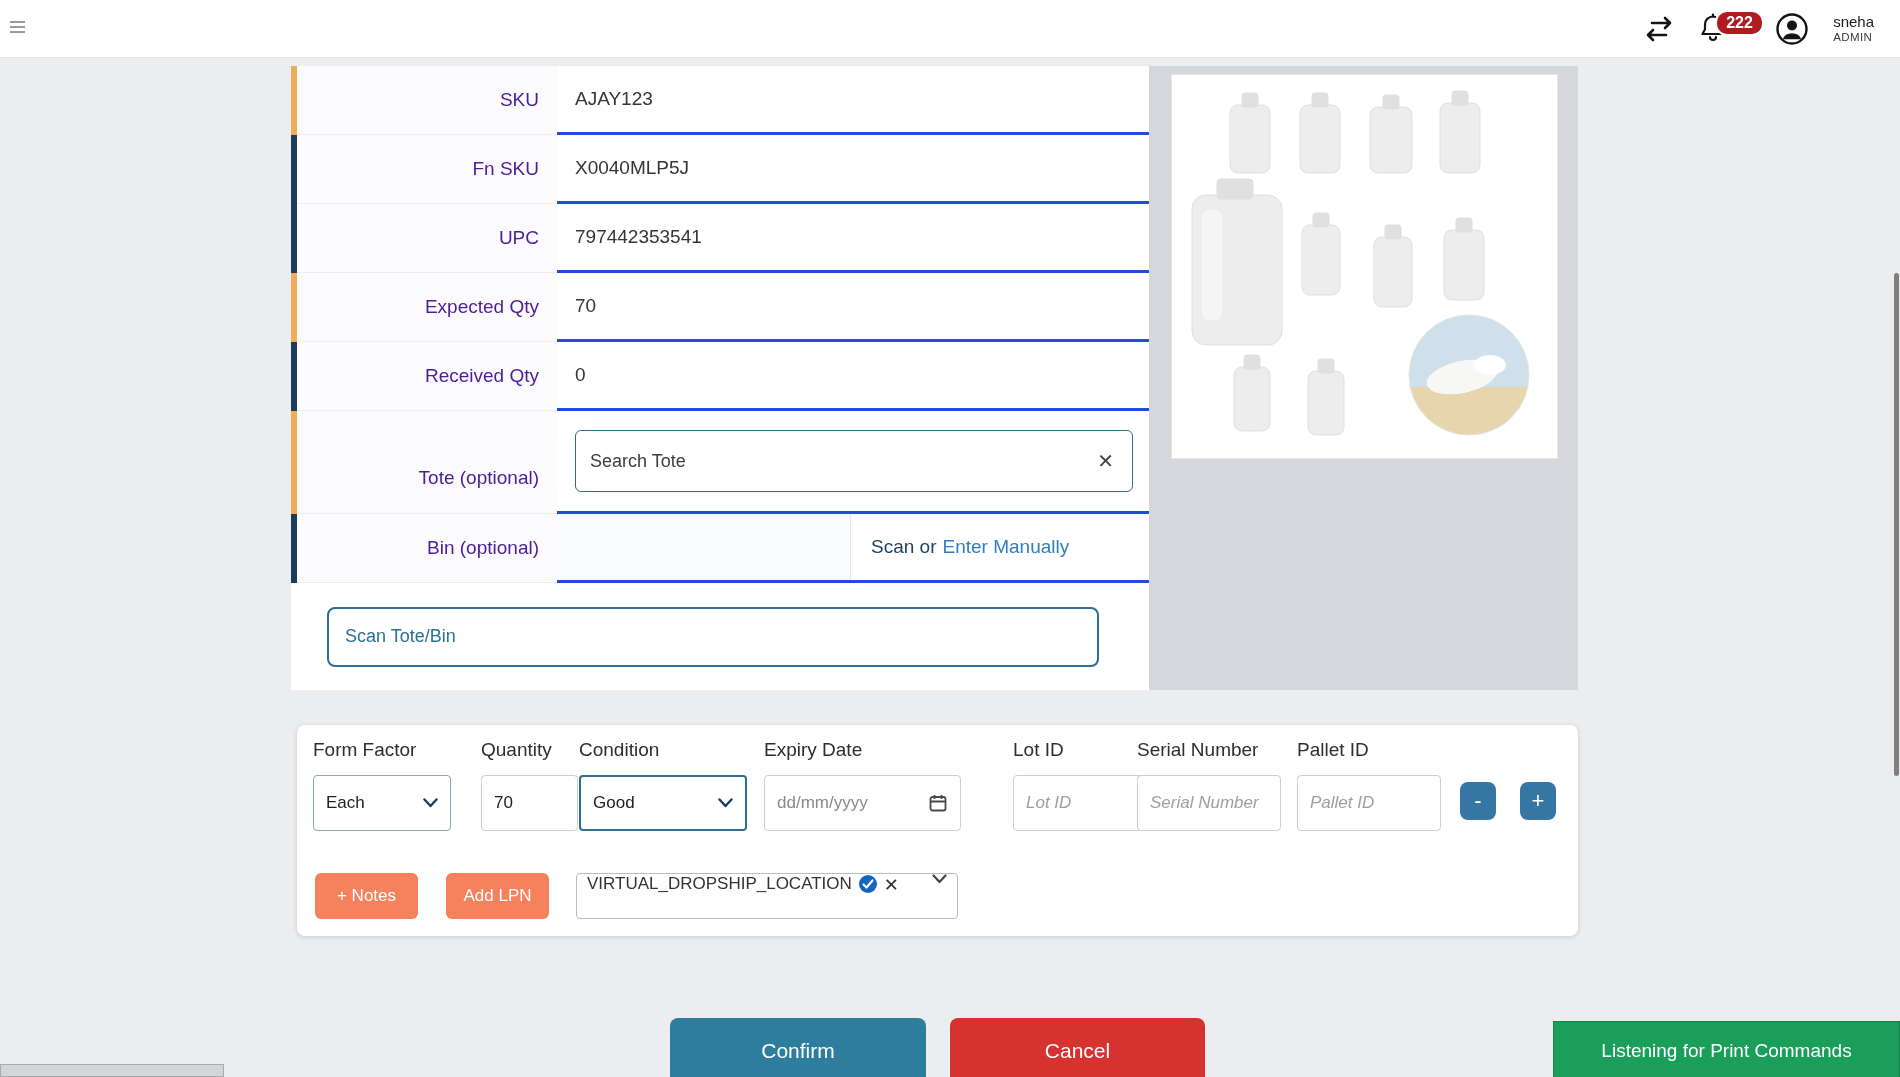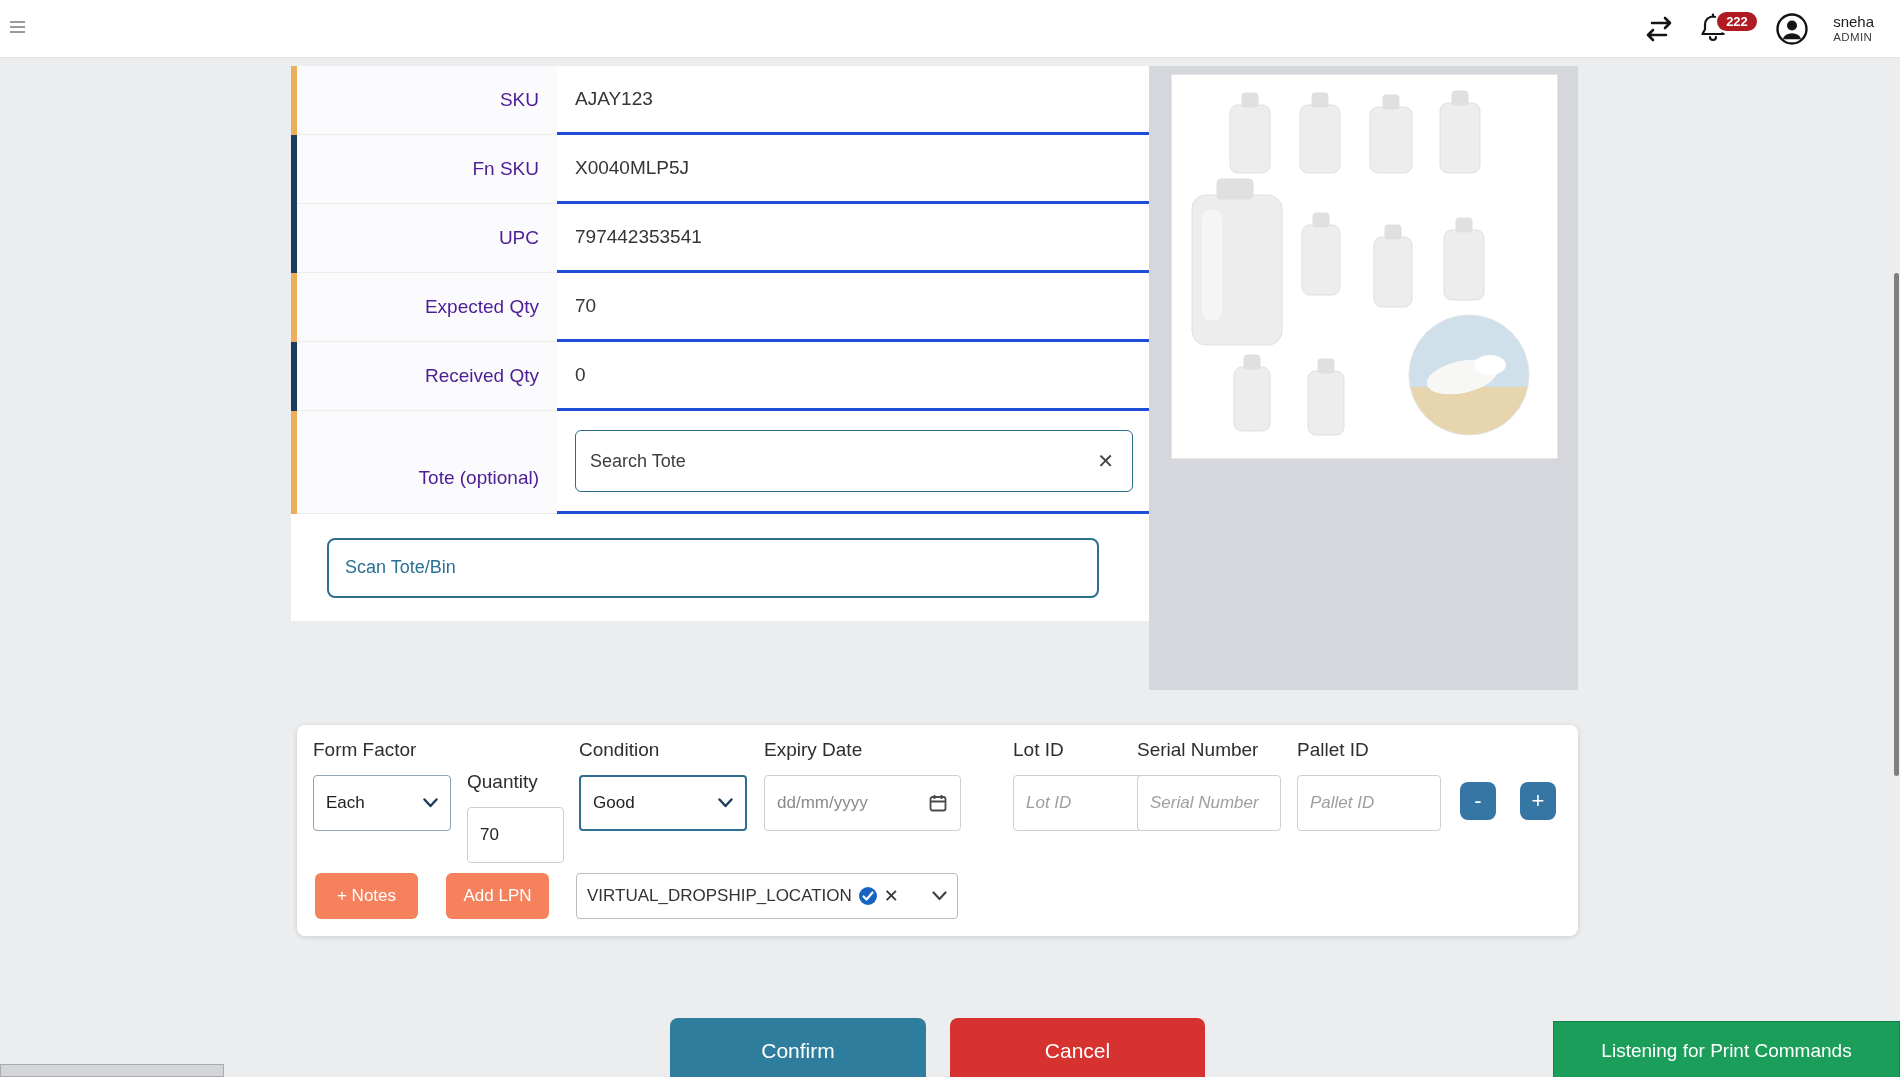--- a/index.html
+++ b/index.html
@@ -5,21 +5,21 @@
   * { margin:0; padding:0; box-sizing:border-box; }
   html,body { width:1900px; height:1077px; overflow:hidden; }
   body { font-family:"Liberation Sans", sans-serif; background:#ebedef; position:relative; }
 
   
   .header { position:absolute; left:0; top:0; width:1900px; height:58px; background:#fff; border-bottom:1px solid #e4e4e4; z-index:10; }
   .hamburger { position:absolute; left:10px; top:21px; width:18px; height:14px; cursor:pointer; }
   .hamburger span { display:block; height:2px; background:#9a9a9a; margin-bottom:3px; width:15px; }
   .header-right { position:absolute; right:26px; top:0; height:58px; display:flex; align-items:center; gap:24px; }
   .bell-wrap { position:relative; width:52px; height:34px; cursor:pointer; }
-  .badge { position:absolute; left:16px; top:-2px; background:#B01B21; color:#fff; font-size:13px; font-weight:bold; padding:3px 9px; border-radius:12px; border:2px solid #fff; line-height:1; }
+  .badge { position:absolute; left:16px; top:-2px; background:#B01B21; color:#fff; font-size:16px; font-weight:bold; padding:3px 9px; border-radius:12px; border:2px solid #fff; line-height:1; }
   .user-meta { display:flex; flex-direction:column; line-height:1.2; }
   .user-name { font-size:15px; color:#1d1d1d; }
   .user-role { font-size:11.5px; color:#3c3c3c; letter-spacing:.4px; }
 
   
   .table { position:absolute; left:291px; top:66px; width:858px; }
   .prow { display:flex; height:69px; }
   .prow.tote-row { height:103px; }
   .accent { width:6px; flex:0 0 6px; }
   .accent.orange { background:#EDAE5C; }
@@ -57,21 +57,21 @@
   .sel { justify-content:space-between; cursor:pointer; }
   .sel-blue { border:2px solid #2E6E8F; }
   .sel-gray { border:1.5px solid #8aa5b5; }
   .ctrl-input { border:1px solid #cfcfcf; }
   .ctrl-input input { width:100%; border:none; outline:none; font-size:17px; color:#222; font-family:"Liberation Sans",sans-serif; background:transparent; }
   .ctrl-input input::placeholder { color:#9e9e9e; font-style:italic; opacity:1; }
   .date-ctrl { border:1px solid #cfcfcf; justify-content:space-between; cursor:pointer; }
   .date-text { color:#8a8a8a; }
   .step-btn { position:absolute; top:57px; width:36px; height:38px; background:#3576A5; color:#fff; border:none; border-radius:8px; font-size:22px; line-height:1; cursor:pointer; }
   .orange-btn { position:absolute; top:148px; height:46px; background:#F5815D; color:#fff; border:none; border-radius:6px; font-size:17px; cursor:pointer; font-family:"Liberation Sans",sans-serif; }
-  .location-box { position:absolute; left:279px; top:148px; width:382px; height:46px; border:1px solid #b9bcc0; border-radius:4px; display:flex; align-items:center; padding:0 10px; gap:6px; cursor:pointer; background:#fff; }
+  .location-box { position:absolute; left:279px; top:148px; width:382px; height:46px; border:1px solid #b9bcc0; border-radius:4px; display:flex; align-items:flex-start; padding:0 10px; gap:6px; cursor:pointer; background:#fff; }
   .location-text { font-size:17px; color:#333; white-space:nowrap; overflow:hidden; }
   .loc-x { font-size:18px; color:#333; cursor:pointer; }
   .loc-chevron { margin-left:auto; }
 
   
   .confirm-btn { position:absolute; left:670px; top:1018px; width:256px; height:66px; background:#2E7D9D; color:#fff; border:none; border-radius:8px; font-size:21px; cursor:pointer; font-family:"Liberation Sans",sans-serif; }
   .cancel-btn { position:absolute; left:950px; top:1018px; width:255px; height:66px; background:#D63230; color:#fff; border:none; border-radius:8px; font-size:21px; cursor:pointer; font-family:"Liberation Sans",sans-serif; }
   .print-banner { position:absolute; left:1553px; top:1021px; width:347px; height:60px; background:#1B9E5A; border:1px solid #14814a; color:#fff; font-size:19px; display:flex; align-items:center; justify-content:center; }
 
   .scroll-thumb { position:absolute; right:1px; top:273px; width:5px; height:503px; background:#7f7f7f; border-radius:3px; }
@@ -147,20 +147,31 @@
     <div class="accent orange"></div>
     <div class="label-cell">Tote (optional)</div>
     <div class="value-cell">
       <div class="tote-input">
         <input type="text" placeholder="Search Tote" style="">
         <span class="clear-x">✕</span>
       </div>
     </div>
   </div>
 
+  <div class="prow">
+    <div class="accent navy"></div>
+    <div class="label-cell">Bin (optional)</div>
+    <div class="value-cell nopad">
+      <div class="bin-empty"></div>
+      <div class="bin-text">
+        <span>Scan or</span>
+        <span class="bin-link">Enter Manually</span>
+      </div>
+    </div>
+  </div>
 
   <div class="scan-row">
     <div class="scan-input">
       <input type="text" placeholder="Scan Tote/Bin" style="">
     </div>
   </div>
 
 </div>
 
 <div class="image-panel">
@@ -214,21 +225,21 @@
   <div class="fld" style="left:16px; width:138px;">
     <span class="f-label">Form Factor</span>
     <div class="ctrl sel sel-gray">
       <span>Each</span>
       <svg width="15" height="10" viewBox="0 0 15 10">
           <path d="M1.5 1.5 L7.5 8 L13.5 1.5" stroke="#1C3C5E" stroke-width="2.4" fill="none" stroke-linecap="round" stroke-linejoin="round"></path>
         </svg>
     </div>
   </div>
 
-  <div class="fld" style="left:170px; width:97px;margin-top:32px;">
+  <div class="fld" style="left:184px; width:97px;">
     <span class="f-label">Quantity</span>
     <div class="ctrl ctrl-input">
       <input type="text" value="70" style="">
     </div>
   </div>
 
   <div class="fld" style="left:467px; width:197px;">
     <span class="f-label">Expiry Date</span>
     <div class="ctrl date-ctrl">
       <span class="date-text">dd/mm/yyyy</span>

